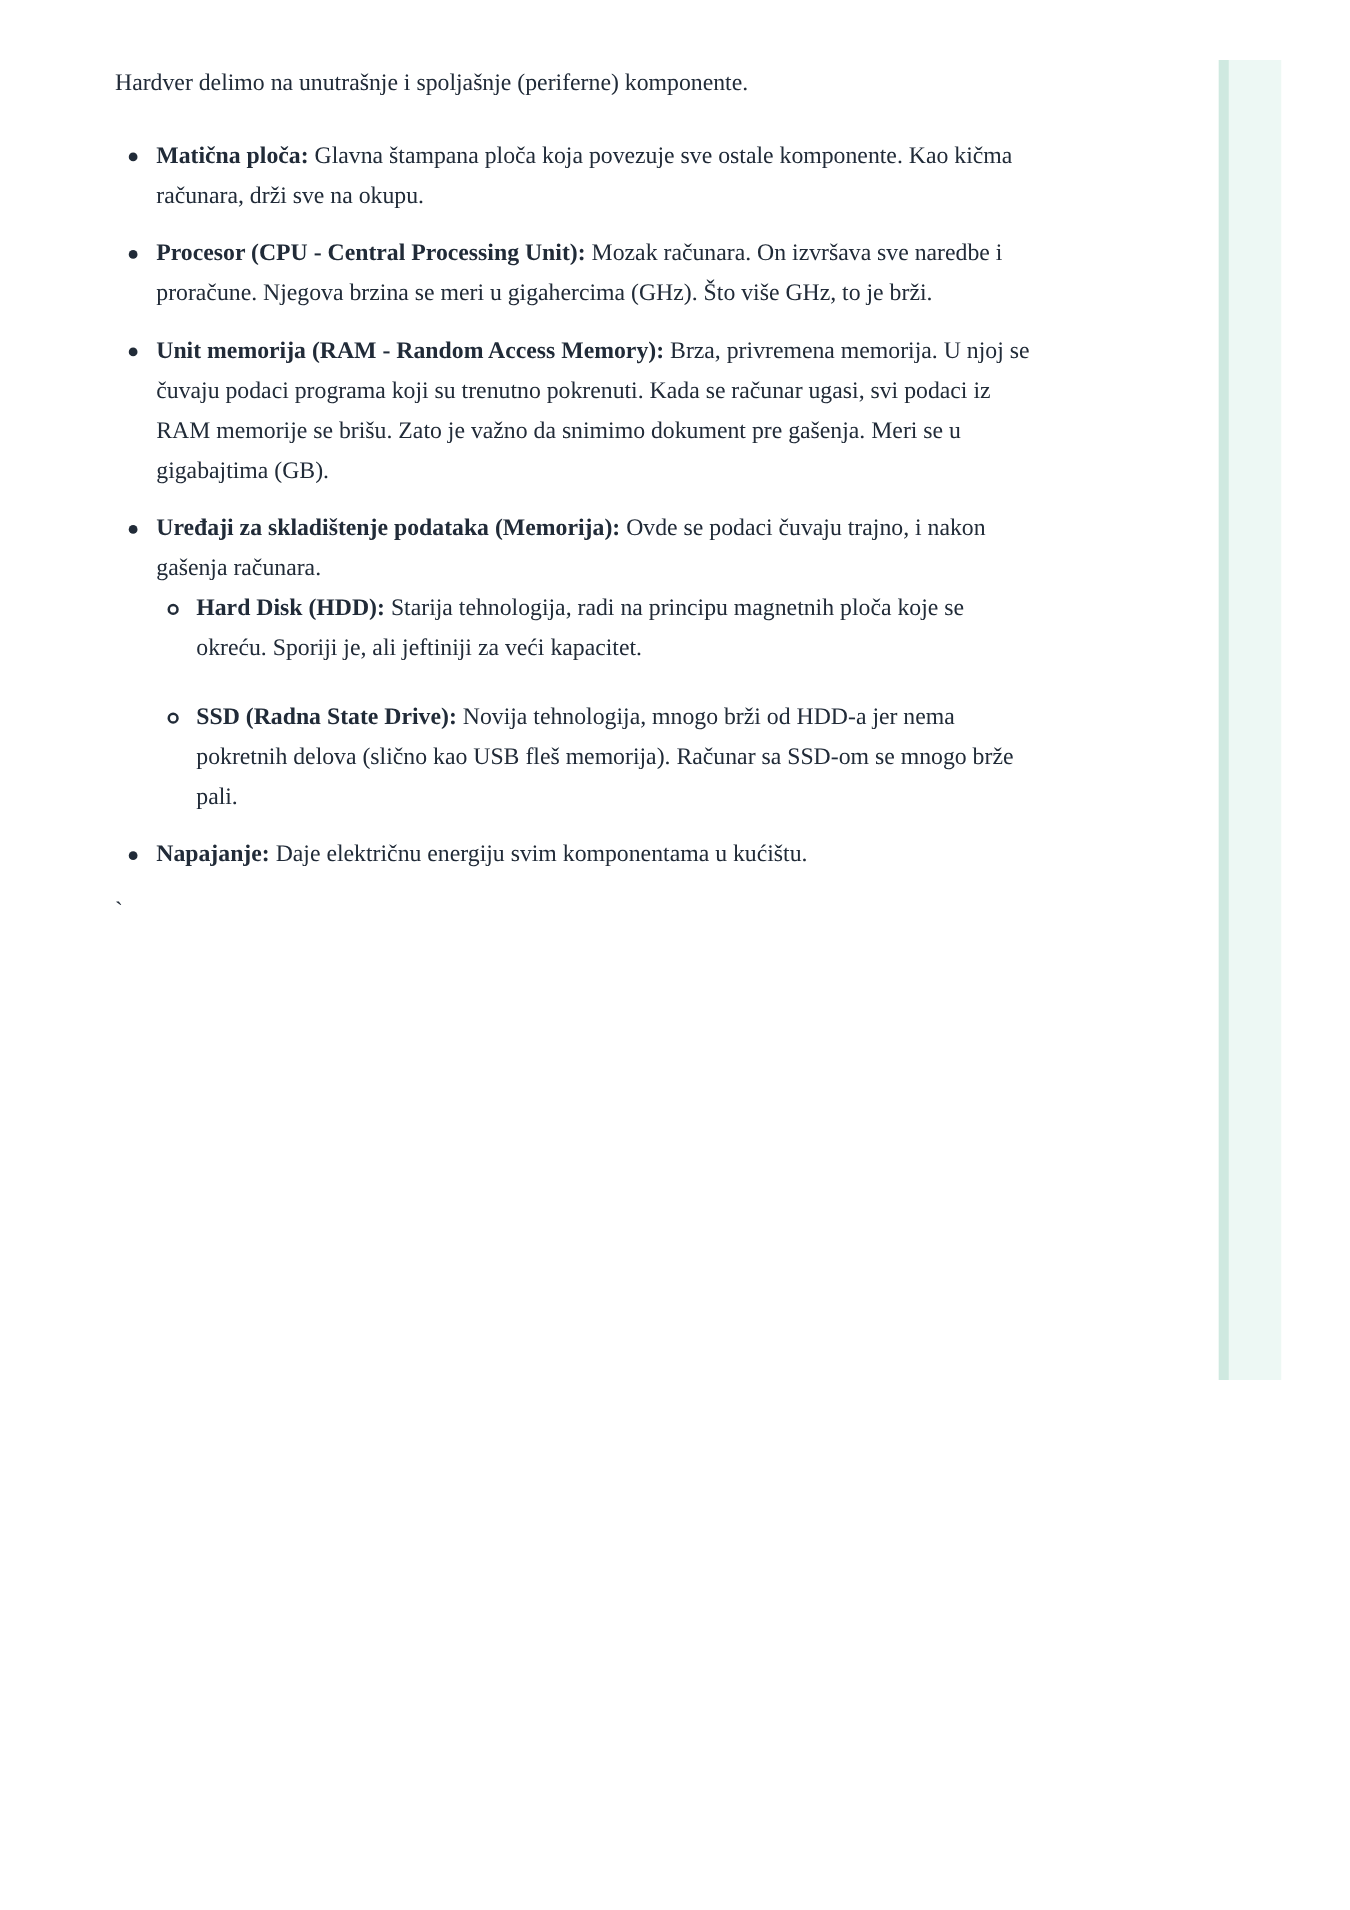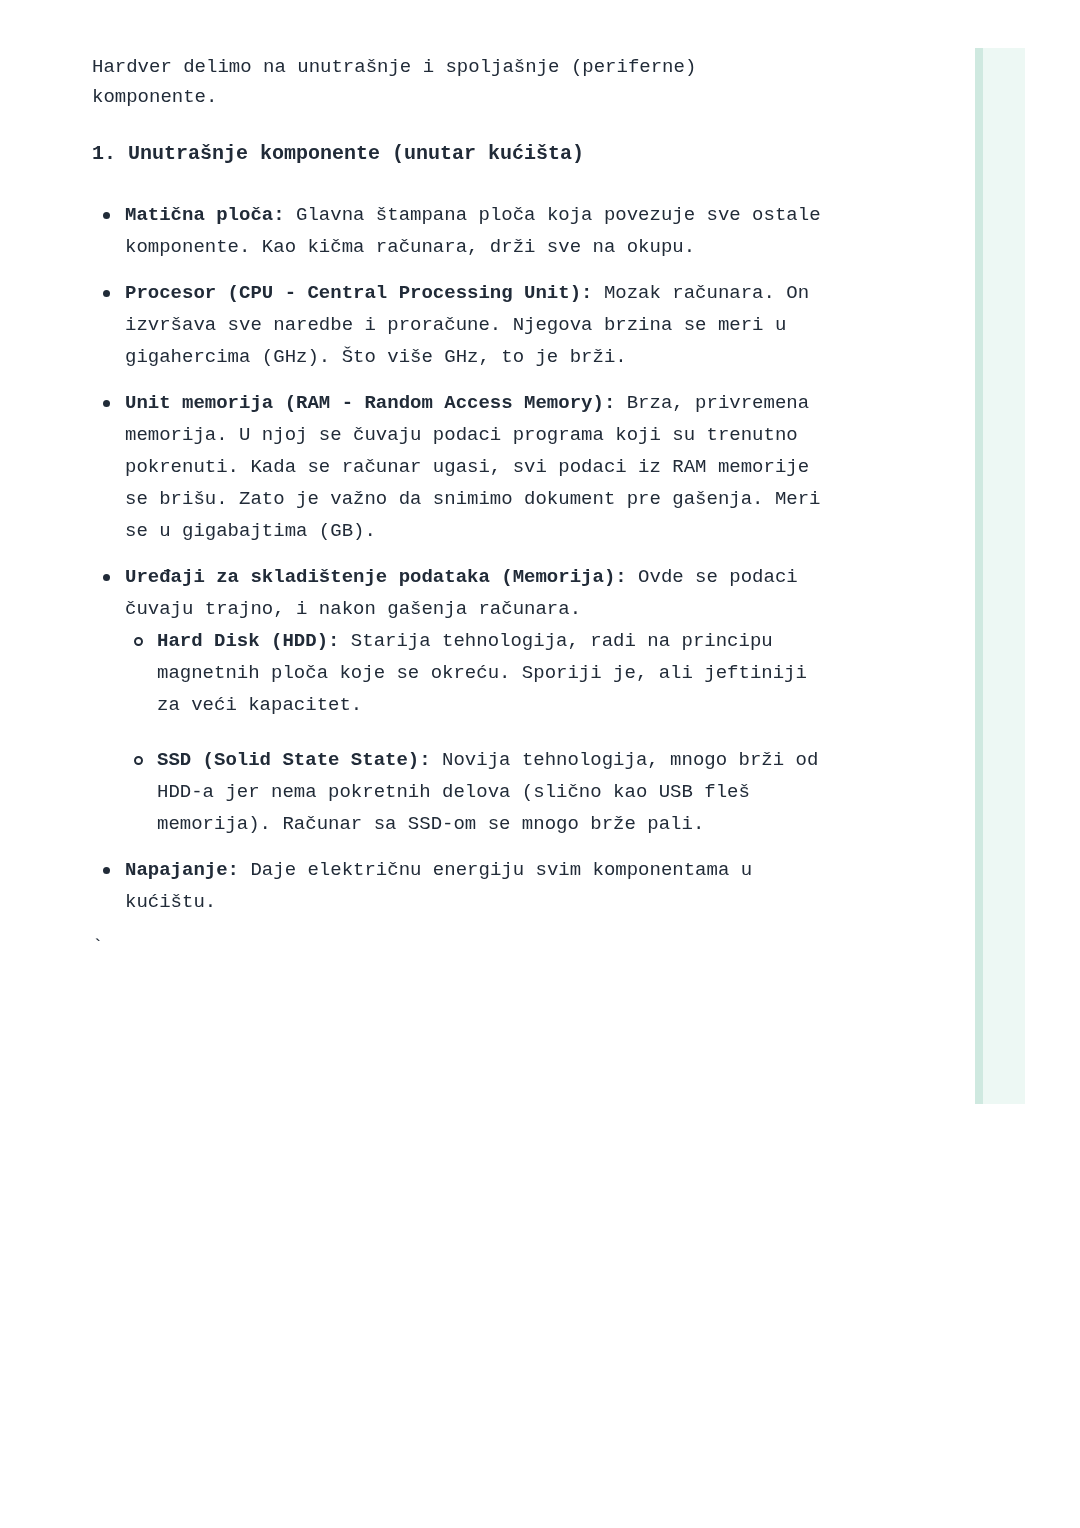--- a/index.html
+++ b/index.html
@@ -2,21 +2,21 @@
 <html><head>
 <meta charset="utf-8">
 <style>
   * { margin: 0; padding: 0; box-sizing: border-box; }
   html, body { background: #ffffff; }
   .page {
     position: relative;
     width: 1080px;
     height: 1104px;
     background: #ffffff;
-    font-family: Liberation Mono, monospace;
+    font-family: Liberation Serif, serif;
     color: #212b38;
     overflow: hidden;
   }
   .stripe {
     position: absolute;
     left: 975px;
     top: 48px;
     width: 50px;
     height: 1430px;
     background: #edf8f4;
@@ -100,21 +100,20 @@
 <body>
 
 <div class="page">
 
   <div class="stripe"></div>
 
   <main class="content">
 
     <p class="intro">Hardver delimo na unutrašnje i spoljašnje (periferne) komponente.</p>
 
-    <h2 class="heading">1. Unutrašnje komponente (unutar kućišta)</h2>
 
     <ul class="toplist">
 
       <li>
         <span class="dot"></span>
         <span class="b">Matična ploča:</span>
         <span>Glavna štampana ploča koja povezuje sve ostale komponente. Kao kičma računara, drži sve na okupu.</span>
       </li>
 
       <li>
@@ -134,21 +133,21 @@
         <span class="b">Uređaji za skladištenje podataka (Memorija):</span>
         <span>Ovde se podaci čuvaju trajno, i nakon gašenja računara.</span>
         <ul class="sublist">
           <li>
             <span class="circ"></span>
             <span class="b">Hard Disk (HDD):</span>
             <span>Starija tehnologija, radi na principu magnetnih ploča koje se okreću. Sporiji je, ali jeftiniji za veći kapacitet.</span>
           </li>
           <li>
             <span class="circ"></span>
-            <span class="b">SSD (Solid State State):</span>
+            <span class="b">SSD (Radna State Drive):</span>
             <span>Novija tehnologija, mnogo brži od HDD-a jer nema pokretnih delova (slično kao USB fleš memorija). Računar sa SSD-om se mnogo brže pali.</span>
           </li>
         </ul>
       </li>
 
 
       <li>
         <span class="dot"></span>
         <span class="b">Napajanje:</span>
         <span>Daje električnu energiju svim komponentama u kućištu.</span>

